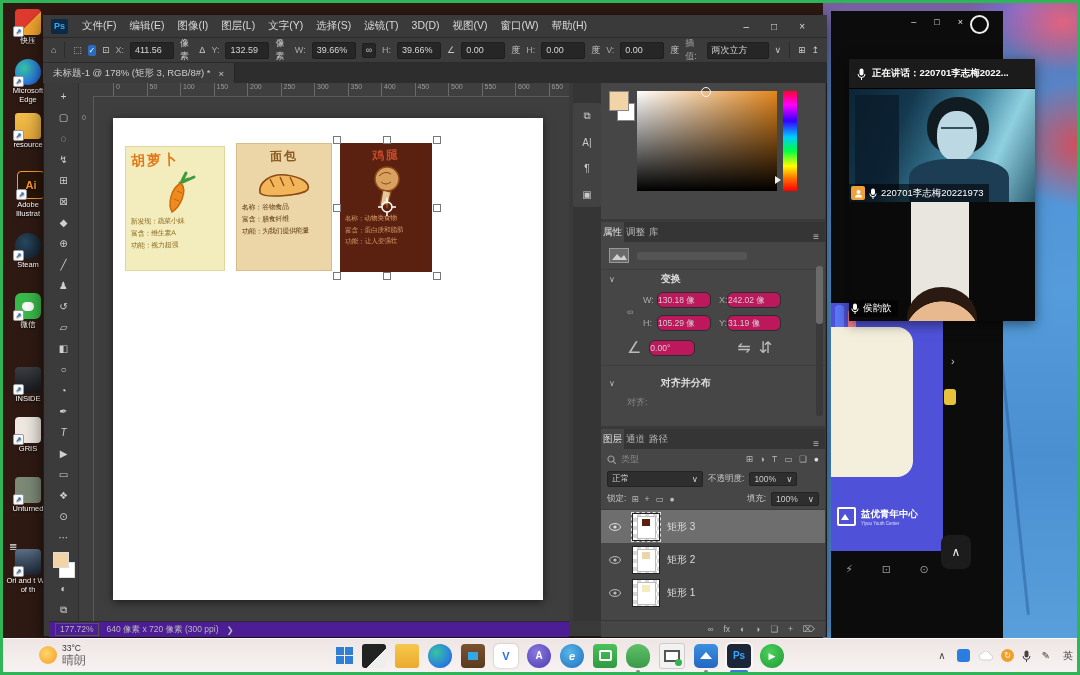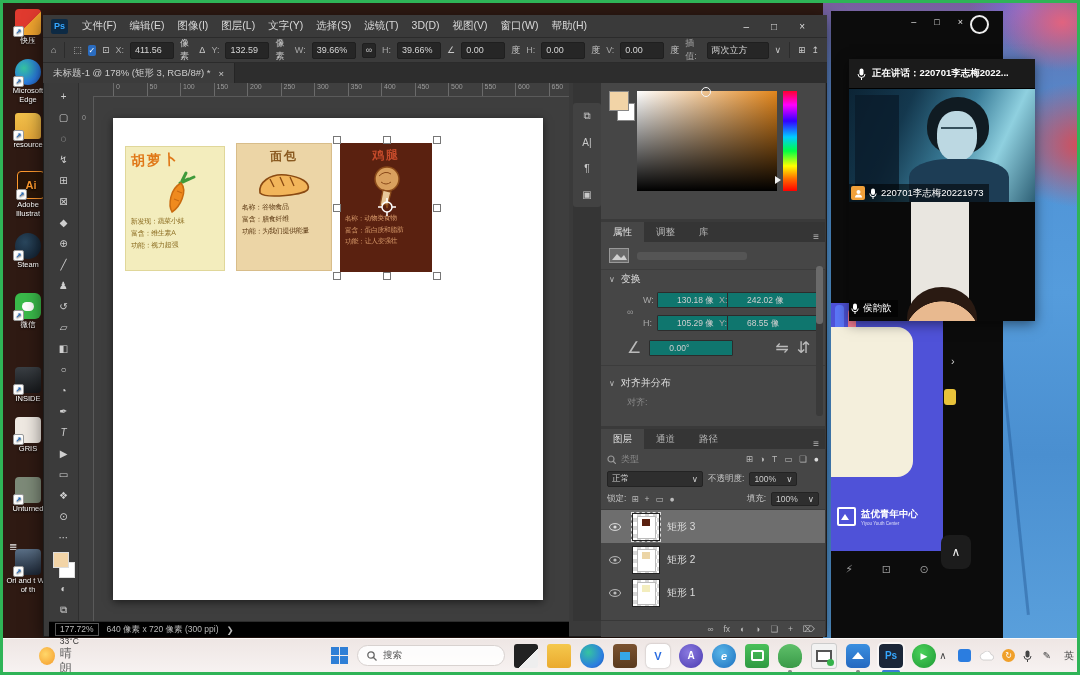--- a/index.html
+++ b/index.html
@@ -82,48 +82,48 @@
   #card2{left:123px;top:25px;width:96px;height:128px;background:#ecd5a6;border:1px solid #d8bd8a;}
   #card2 .card-title{color:#8a5a20;font-size:12px;text-align:center;}
   #card2 .hand{color:#5d3a14;}
   #card3{left:227px;top:25px;width:92px;height:129px;background:#5a2110;}
   #card3 .card-title{color:#c34a2a;font-size:12px;text-align:center;}
   #card3 .hand{color:#d89a6a;font-size:6.8px;}
   .handle{position:absolute;width:6px;height:6px;background:#fff;border:1px solid #777;z-index:6;}
   #xform-target{position:absolute;left:265px;top:80px;z-index:6;}
 
   
-  #ps-status{left:46px;top:618px;width:520px;height:16px;background:#000000;border-top:1px solid #2c2c2c;display:flex;align-items:center;gap:8px;color:#b9b9b9;font-size:8.5px;padding:0 6px;box-sizing:border-box;z-index:4;}
+  #ps-status{left:46px;top:618px;width:520px;height:16px;background:#4c1d95;border-top:1px solid #2c2c2c;display:flex;align-items:center;gap:8px;color:#b9b9b9;font-size:8.5px;padding:0 6px;box-sizing:border-box;z-index:4;}
   #status-zoom{border:1px solid #555;padding:0 4px;height:11px;line-height:11px;}
 
   
   #cstrip{left:570px;top:60px;width:28px;height:558px;background:#353535;color:#c9c9c9;z-index:4;}
   #cstrip .sicon{width:28px;height:26px;display:flex;align-items:center;justify-content:center;font-size:10px;}
   #cstrip-grp{margin-top:14px;background:#424242;border-radius:3px;}
 
   
   .panel{background:#464646;z-index:4;}
   .ptabs{height:20px;background:#353535;display:flex;align-items:flex-end;color:#b5b5b5;font-size:9.5px;}
-  .ptab{padding:3px 12px;height:20px;box-sizing:border-box;display:flex;align-items:center;}
+  .ptab{padding:3px 2px;height:20px;box-sizing:border-box;display:flex;align-items:center;}
   .ptab.active{background:#464646;color:#e2e2e2;}
   .pmenu{margin-left:auto;margin-right:6px;color:#b5b5b5;font-size:10px;}
   #panel-color{left:598px;top:60px;width:224px;height:156px;}
   #col-grad{position:absolute;left:36px;top:28px;width:140px;height:100px;
     background:linear-gradient(to top, #000 0%, rgba(0,0,0,0) 100%),linear-gradient(to right,#ffffff 0%,#e2861c 100%);}
   #col-marker{position:absolute;left:100px;top:24px;width:8px;height:8px;border:1.5px solid #f5f5f5;border-radius:50%;}
   #col-hue{position:absolute;left:182px;top:28px;width:14px;height:100px;
     background:linear-gradient(to bottom,#ff0030 0%,#ff00ff 14%,#3300ff 30%,#00ccff 46%,#00ff44 60%,#ffff00 75%,#ff6a00 88%,#ff0000 100%);}
   #hue-arrow{position:absolute;left:174px;top:113px;width:0;height:0;border-top:4px solid transparent;border-bottom:4px solid transparent;border-left:6px solid #f0f0f0;}
   #col-fg{position:absolute;left:8px;top:28px;width:18px;height:18px;border:1px solid #888;z-index:2;}
   #col-bg{position:absolute;left:16px;top:40px;width:16px;height:16px;background:#fff;border:1px solid #888;}
 
   #panel-props{left:598px;top:219px;width:224px;height:204px;}
   .plabel{color:#a8a8a8;font-size:9px;}
-  .pfield{background:#0f766e;border:1px solid #2c2c2c;color:#cfcfcf;font-size:8.5px;padding:1px 19px;width:52px;height:12px;line-height:12px;border-radius:1px;white-space:nowrap;overflow:hidden;}
-  .psec{color:#dddddd;font-size:10px;font-weight:normal;}
+  .pfield{background:#be185d;border:1px solid #2c2c2c;color:#cfcfcf;font-size:8.5px;padding:1px 0;width:52px;height:12px;line-height:12px;border-radius:6px;white-space:nowrap;overflow:hidden;}
+  .psec{color:#dddddd;font-size:10px;font-weight:bold;margin-left:40px;}
   .grayed{color:#8a8a8a;font-size:9px;}
   .graypill{background:#555;height:8px;width:110px;border-radius:3px;}
   .pscroll{position:absolute;right:2px;top:44px;width:7px;height:150px;background:#3a3a3a;border-radius:3px;}
   .pscroll i{display:block;width:7px;height:58px;background:#6a6a6a;border-radius:3px;}
 
   #panel-layers{left:598px;top:426px;width:224px;height:208px;}
   .lrow{display:flex;align-items:center;gap:5px;padding:0 6px;color:#c5c5c5;font-size:8.5px;height:20px;}
   .lsel{background:#2e2e2e;border:1px solid #232323;border-radius:2px;color:#ccc;padding:1px 4px;display:flex;align-items:center;gap:10px;}
   .llayer{display:flex;align-items:center;gap:7px;height:33px;padding-left:4px;color:#ddd;font-size:10px;}
   .llayer.selected{background:#6e6e6e;}
@@ -580,21 +580,21 @@
     </div>
     <div style="display:grid;grid-template-columns:16px 14px 56px 14px 56px;grid-row-gap:7px;align-items:center;padding:4px 0 0 26px;">
       <span data-name="link-wh-icon" style="grid-row:1/3;color:#999;font-size:9px">∞</span>
       <span class="plabel" data-name="w-label">W:</span>
       <span class="pfield" data-name="props-width-field">130.18 像</span>
       <span class="plabel" data-name="x-label" style="padding-left:6px">X:</span>
       <span class="pfield" data-name="props-x-field">242.02 像</span>
       <span class="plabel" data-name="h-label">H:</span>
       <span class="pfield" data-name="props-height-field">105.29 像</span>
       <span class="plabel" data-name="y-label" style="padding-left:6px">Y:</span>
-      <span class="pfield" data-name="props-y-field">68.55 像</span>
+      <span class="pfield" data-name="props-y-field">31.19 像</span>
     </div>
     <div style="display:flex;align-items:center;gap:8px;padding:7px 0 0 26px;color:#bbb;">
       <span data-name="angle-icon">∠</span>
       <span class="pfield" data-name="props-angle-field" style="width:44px">0.00°</span>
       <span style="width:26px"></span>
       <span data-name="flip-horizontal-icon">⇋</span>
       <span data-name="flip-vertical-icon">⇵</span>
     </div>
     <div style="display:flex;align-items:center;gap:6px;padding:10px 8px 2px;border-bottom:0;margin-top:8px;border-top:1px solid #3c3c3c;">
       <span data-name="chevron-down-icon" style="color:#bbb;font-size:8px">∨</span>
@@ -780,27 +780,20 @@
         <div class="sub" data-name="weather-desc">晴朗</div>
       </span>
     </div>
     <div id="tb-center">
       <span id="tb-start" data-name="start-button">
           <i></i>
           <i></i>
           <i></i>
           <i></i>
         </span>
-      <span id="tb-search" data-name="taskbar-search">
-        <svg width="10" height="10" data-name="search-icon">
-            <circle cx="4" cy="4" r="3.2" fill="none" stroke="#666" stroke-width="1.3"></circle>
-            <path d="M6.5 6.5 L9.5 9.5" stroke="#666" stroke-width="1.3"></path>
-          </svg>
-        <span data-name="search-placeholder">搜索</span>
-      </span>
       <span style="display:flex;gap:9px;align-items:center" data-name="taskbar-icon-list">
 
       <span class="tbi" data-name="tb-taskview">
             <b></b>
             <u></u>
             <span></span>
           </span>
           <span class="tbi" data-name="tb-explorer">
             <b></b>
             <u></u>

